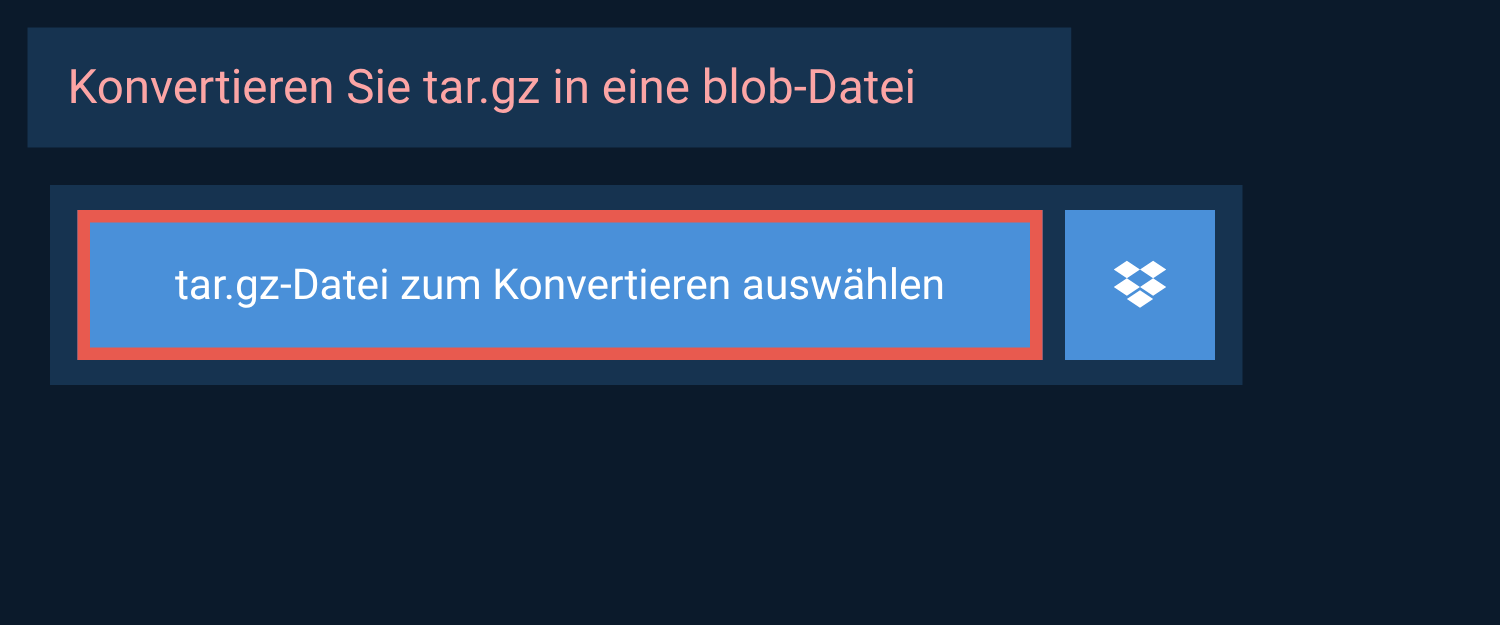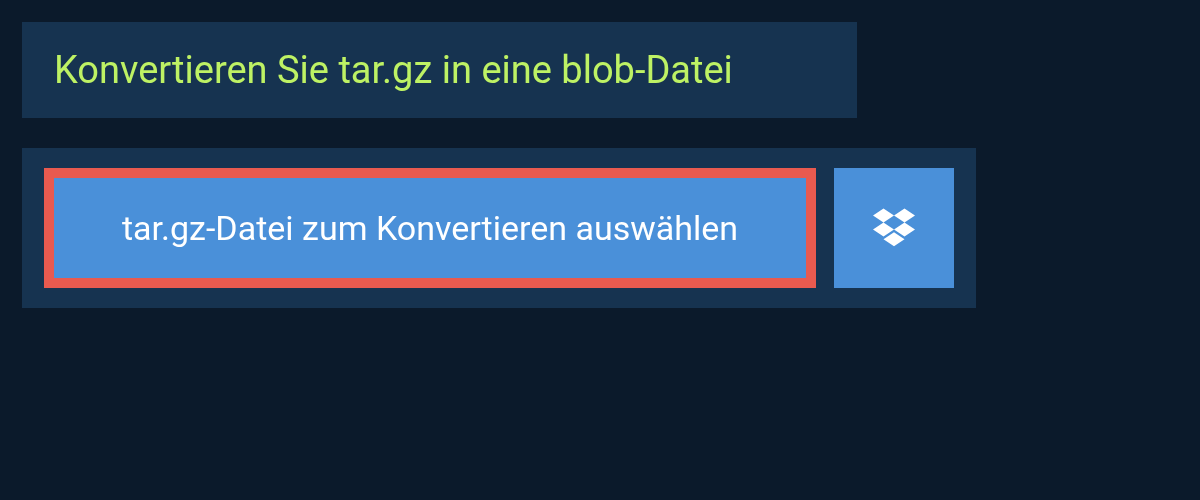--- a/index.html
+++ b/index.html
@@ -15,27 +15,27 @@
       overflow: hidden;
     }
     .header-bar {
       background: #163350;
       padding: 26px 32px;
       margin: 22px 22px 0 22px;
       width: fit-content;
       min-width: 835px;
     }
     .header-title {
-      color: #bef264;
+      color: #fca5a5;
       font-size: 38px;
       font-weight: 400;
     }
     .upload-panel {
       background: #163350;
-      margin: 30px 22px 0 22px;
+      margin: 30px 22px 0 40px;
       padding: 20px 22px;
       width: 954px;
       display: flex;
       gap: 18px;
       align-items: stretch;
     }
     .select-file-button {
       background: #4a90d9;
       border: 10px solid #e85a4f;
       color: #ffffff;

